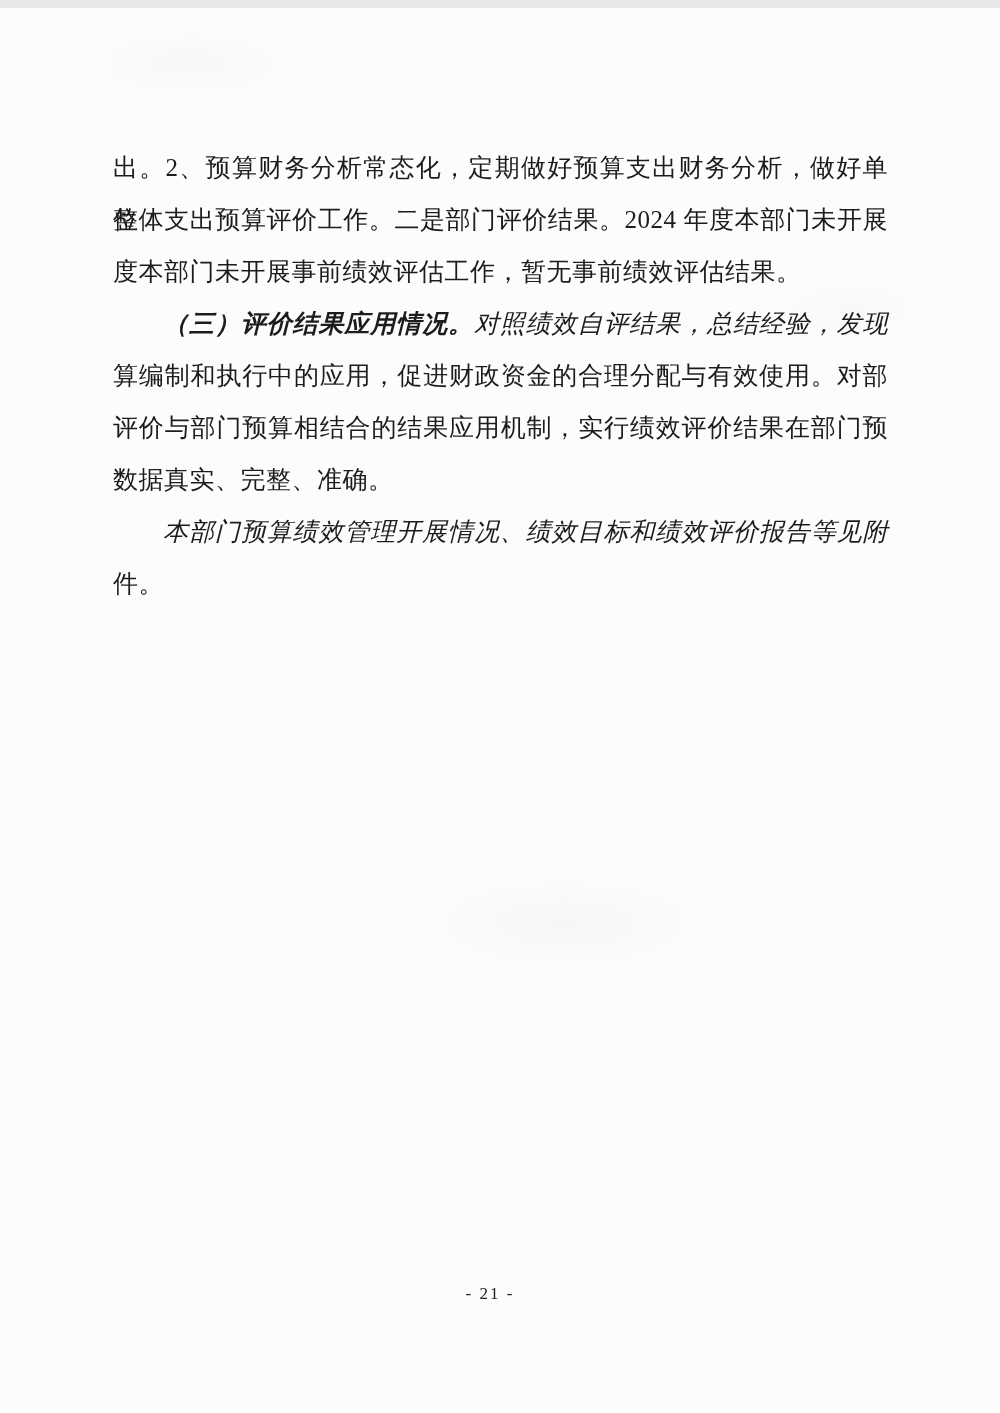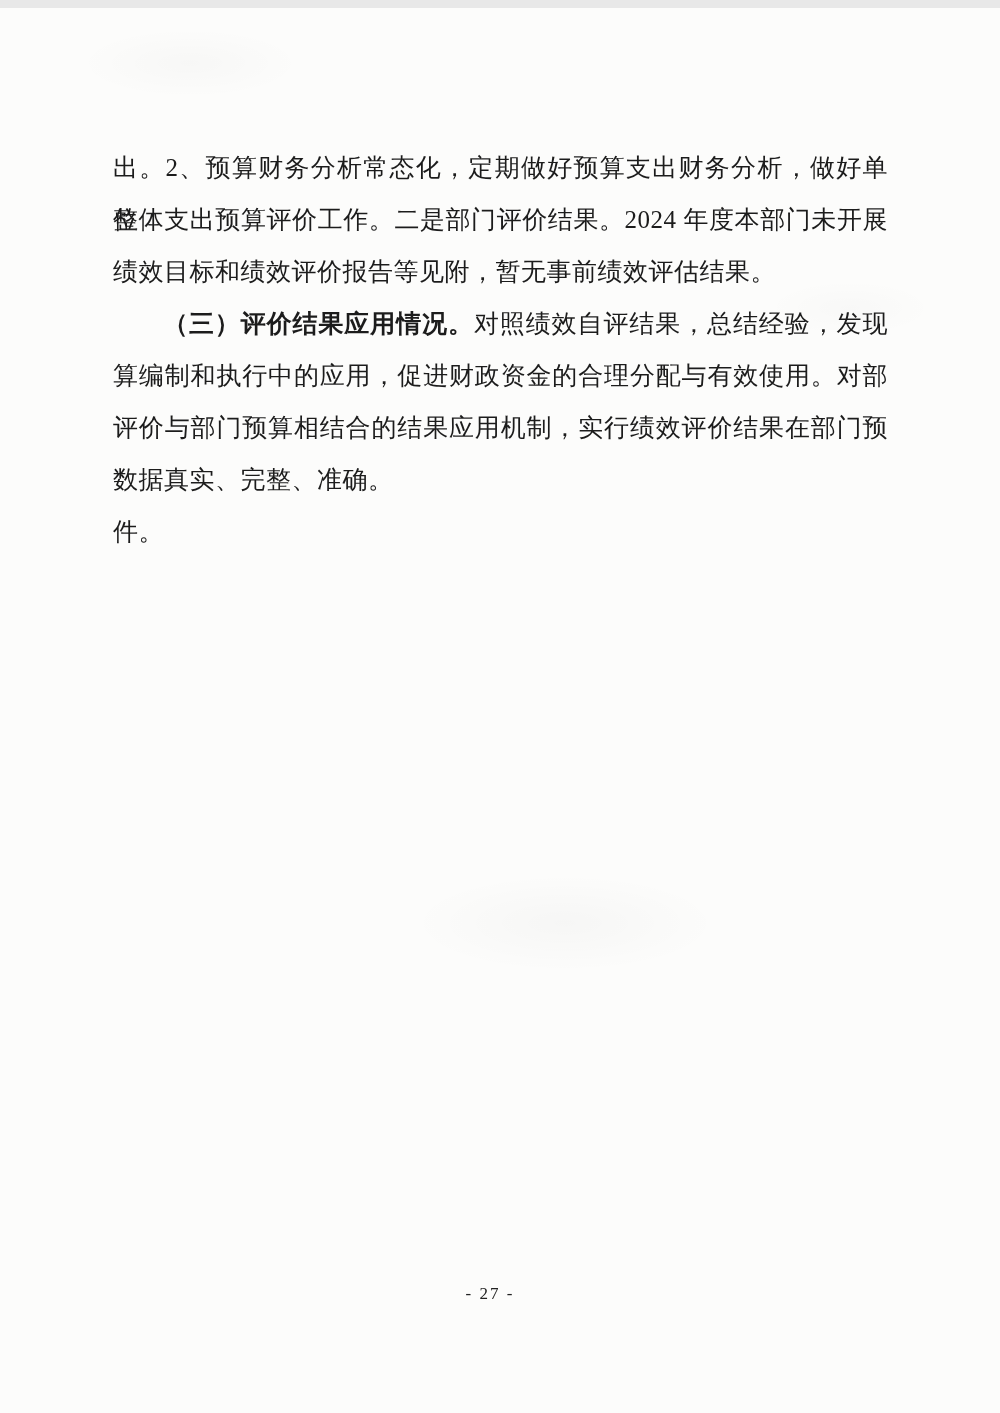--- a/index.html
+++ b/index.html
@@ -34,21 +34,21 @@
     text-align: left;
     letter-spacing: 0.5px;
   }
 
   .line.just {
     text-align: justify;
     text-align-last: justify;
     text-justify: inter-character;
   }
 
-  .line.indent { padding-left: 50px; }
+  .line.indent { padding-left: 50px; font-style: italic; }
 
   .bold { font-weight: 700; }
 
   .page-number {
     position: absolute;
     left: 0;
     top: 1276px;
     width: 980px;
     text-align: center;
     font-size: 17px;
@@ -58,26 +58,27 @@
 </style>
 </head>
 <body>
 
 <div class="page">
 
   <div class="text-block">
 
     <div class="line just">出。2、预算财务分析常态化，定期做好预算支出财务分析，做好单位</div>
     <div class="line just">整体支出预算评价工作。二是部门评价结果。2024 年度本部门未开展</div>
-    <div class="line">绩效目标和绩效评价报告等见附，暂无事前绩效评估结果。</div>
+    <div class="line">度本部门未开展事前绩效评估工作，暂无事前绩效评估结果。</div>
 
     <div class="line just indent"><span class="bold">（三）评价结果应用情况。</span><span>对照绩效自评结果，总结经验，发现</span></div>
     <div class="line just">算编制和执行中的应用，促进财政资金的合理分配与有效使用。对部</div>
     <div class="line just">评价与部门预算相结合的结果应用机制，实行绩效评价结果在部门预</div>
     <div class="line">数据真实、完整、准确。</div>
 
+    <div class="line just indent">本部门预算绩效管理开展情况、绩效目标和绩效评价报告等见附</div>
     <div class="line">件。</div>
 
   </div>
 
-  <div class="page-number">- 27 -</div>
+  <div class="page-number">- 21 -</div>
 
 </div>
 
 </body></html>

